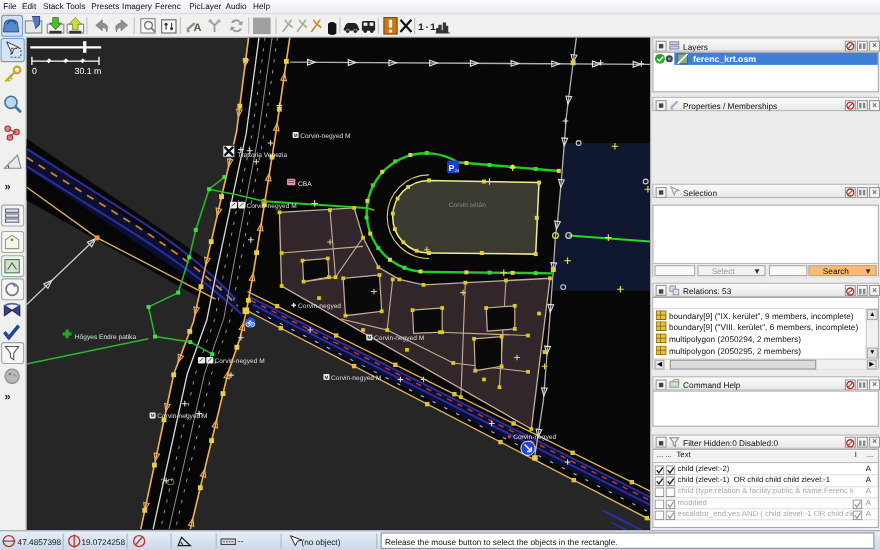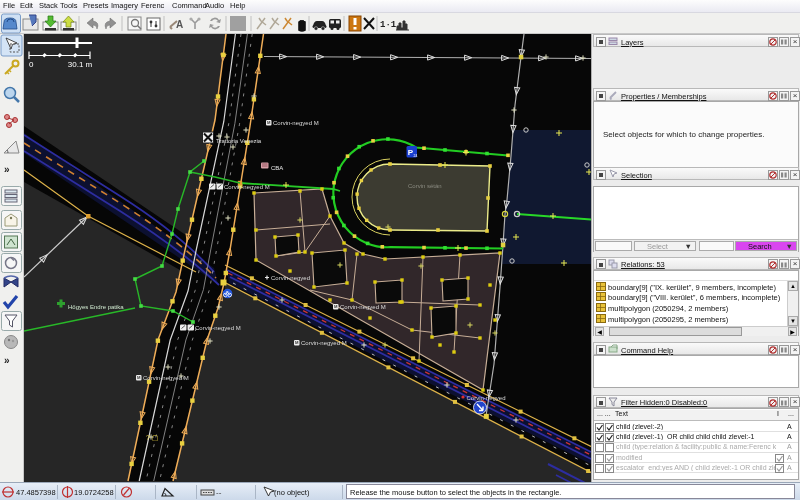--- a/index.html
+++ b/index.html
@@ -4,32 +4,32 @@
 body { width:800px; height:500px; font-family:"Liberation Sans",sans-serif; overflow:hidden; position:relative; background:#ececec; }
 #menubar { position:absolute; left:0; top:0; width:800px; height:13px; background:linear-gradient(#fdfdfd,#eaeaf2); border-bottom:1px solid #d8d8e0; font-size:7.5px; color:#111; }
 #menubar span { position:absolute; top:1px; }
 #toolbar { position:absolute; left:0; top:13px; width:800px; height:21px; background:#f0f0ee; border-bottom:1px solid #c8c8c8; }
 #lefttb { position:absolute; left:0; top:34px; width:24px; height:448px; background:#f0f0ee; border-right:1px solid #c8c8c8; }
 #statusbar { position:absolute; left:0; top:482px; width:800px; height:18px; background:linear-gradient(#e7eef7,#ccd9ea); border-top:1px solid #9aa7b8; font-size:7.5px; color:#111; }
 .ssep { position:absolute; top:2px; width:1px; height:14px; background:#aab6c6; }
 #rightpanel { position:absolute; left:591px; top:34px; width:209px; height:448px; background:#ececec; border-left:1px solid #b0b0b0; }
 .panel { position:absolute; left:1px; width:206px; background:#fff; border:1px solid #a8a8a8; }
 .phead { position:absolute; left:1px; width:206px; height:13px; background:linear-gradient(#fafafa,#e8e8e8); border:1px solid #b8b8b8; font-size:8px; color:#111; }
-.phead .ptitle { position:absolute; left:27px; top:2.5px; font-size:7.5px;text-decoration:underline; }
+.phead .ptitle { position:absolute; left:27px; top:2.5px; font-size:7.5px; }
 .hbtn { position:absolute; top:1.5px; width:10px; height:10px; border:1px solid #999; background:#f4f4f4; font-size:6px; text-align:center; line-height:9px; color:#333; }
 </style></head><body>
 <div id="menubar">
     <span style="left:3px">File</span>
     <span style="left:20px">Edit</span>
     <span style="left:39px">Stack</span>
     <span style="left:60px">Tools</span>
     <span style="left:83px">Presets</span>
     <span style="left:111px">Imagery</span>
     <span style="left:141px">Ferenc</span>
-    <span style="left:172px">Command</span>
+    <span style="left:172px">PicLayer</span>
     <span style="left:205px">Audio</span>
     <span style="left:230px">Help</span>
   </div>
 <div id="toolbar"><svg width="800" height="21" viewBox="0 0 800 21">
       <rect x="1.5" y="1" width="19" height="19" fill="#cfe0f4" stroke="#7a9cc8" rx="2"></rect>
       <path d="M4,9 q0,-4 6,-4 q6,0 6,4 l1,7 h-14 Z" fill="#5588cc" stroke="#224a88" stroke-width="0.8"></path>
       <path d="M7,9 q0,-3 3.5,-3 q3.5,0 3.5,3" fill="none" stroke="#224a88" stroke-width="1"></path>
       <g transform="translate(21,0)">
         <rect x="2" y="6" width="15" height="11" fill="#e8e8e8" stroke="#888"></rect>
         <path d="M8,2 l7,0 l0,7 l-4,4" fill="#5577bb" stroke="#334488"></path>
@@ -599,38 +599,49 @@
       <div class="hbtn" style="left:174px"><svg width="8" height="8" style="margin-top:0.5px">
           <circle cx="4" cy="4" r="3.2" fill="none" stroke="#b03030" stroke-width="1.2"></circle>
           <line x1="1.8" y1="6.2" x2="6.2" y2="1.8" stroke="#b03030" stroke-width="1"></line>
         </svg></div>
       <div class="hbtn" style="left:185px"><svg width="8" height="8" style="margin-top:0.5px">
           <rect x="1" y="1.5" width="2.2" height="5" fill="#888"></rect>
           <rect x="4.5" y="1.5" width="2.2" height="5" fill="#888"></rect>
         </svg></div>
       <div class="hbtn" style="left:196px;font-size:8px;line-height:8px;color:#333">×</div>
     </div>
+    <div class="panel" style="top:13px;height:37px">
+      <div style="position:absolute;left:0;top:0;width:204px;height:11px">
+        <div style="position:absolute;left:19px;top:0;width:185px;height:11px;background:#3f7fd8"></div>
+        <svg width="204" height="11" style="position:absolute;left:0;top:0">
+          <circle cx="6" cy="5.5" r="4.5" fill="#2a2"></circle>
+          <path d="M3.5,5.5 l2,2 l3.5,-4" stroke="#fff" stroke-width="1.3" fill="none"></path>
+          <circle cx="14.5" cy="5.5" r="3.2" fill="#445"></circle>
+          <circle cx="14.5" cy="5.5" r="1.3" fill="#99a"></circle>
+          <rect x="22" y="1" width="9" height="9" fill="#8a8" stroke="#565"></rect>
+          <path d="M22,10 l9,-9" stroke="#efe" stroke-width="1.5"></path>
+        </svg>
+        <span style="position:absolute;left:36px;top:0.5px;font-size:8px;color:#fff;font-weight:bold">ferenc_krt.osm</span>
+      </div>
+    </div>
     <div class="phead" style="top:54px">
       <div class="hbtn" style="left:2px"><span style="display:inline-block;width:4px;height:4px;background:#444;margin-top:2.5px"></span></div>
       <div style="position:absolute;left:14px;top:1px;width:10px;height:10px"><svg width="10" height="10">
           <path d="M2,8 L8,2 M2,8 l1.5,1.5" stroke="#aab" stroke-width="1.8" fill="none"></path>
         </svg></div>
       <span class="ptitle">Properties / Memberships</span>
       <div class="hbtn" style="left:174px"><svg width="8" height="8" style="margin-top:0.5px">
           <circle cx="4" cy="4" r="3.2" fill="none" stroke="#b03030" stroke-width="1.2"></circle>
           <line x1="1.8" y1="6.2" x2="6.2" y2="1.8" stroke="#b03030" stroke-width="1"></line>
         </svg></div>
       <div class="hbtn" style="left:185px"><svg width="8" height="8" style="margin-top:0.5px">
           <rect x="1" y="1.5" width="2.2" height="5" fill="#888"></rect>
           <rect x="4.5" y="1.5" width="2.2" height="5" fill="#888"></rect>
         </svg></div>
       <div class="hbtn" style="left:196px;font-size:8px;line-height:8px;color:#333">×</div>
-    </div>
-    <div class="panel" style="top:67px;height:70px;background:#fbfbfb">
-      <span style="position:absolute;left:9px;top:28px;font-size:8px;color:#222">Select objects for which to change properties.</span>
     </div>
     <div class="phead" style="top:133px">
       <div class="hbtn" style="left:2px"><span style="display:inline-block;width:4px;height:4px;background:#444;margin-top:2.5px"></span></div>
       <div style="position:absolute;left:14px;top:1px;width:10px;height:10px"><svg width="10" height="10">
           <path d="M2,1 l3,7 l1,-3 l3,-1 Z" fill="#fff" stroke="#99a"></path>
         </svg></div>
       <span class="ptitle">Selection</span>
       <div class="hbtn" style="left:174px"><svg width="8" height="8" style="margin-top:0.5px">
           <circle cx="4" cy="4" r="3.2" fill="none" stroke="#b03030" stroke-width="1.2"></circle>
           <line x1="1.8" y1="6.2" x2="6.2" y2="1.8" stroke="#b03030" stroke-width="1"></line>
@@ -639,21 +650,21 @@
           <rect x="1" y="1.5" width="2.2" height="5" fill="#888"></rect>
           <rect x="4.5" y="1.5" width="2.2" height="5" fill="#888"></rect>
         </svg></div>
       <div class="hbtn" style="left:196px;font-size:8px;line-height:8px;color:#333">×</div>
     </div>
     <div class="panel" style="top:151.5px;height:66px">
       <div style="position:absolute;left:0;top:52px;width:204px;height:13px;background:#ececec;border-top:1px solid #bbb">
         <div style="position:absolute;left:1px;top:1px;width:37px;height:10px;background:#fafafa;border:1px solid #aaa"></div>
         <div style="position:absolute;left:40px;top:1px;width:62px;height:10px;background:#f2f2f2;border:1px solid #aaa;font-size:7.5px;color:#999;padding-left:12px">Select<span style="position:absolute;right:3px;color:#333">▼</span></div>
         <div style="position:absolute;left:105px;top:1px;width:35px;height:10px;background:#fafafa;border:1px solid #aaa"></div>
-        <div style="position:absolute;left:141px;top:1px;width:62px;height:10px;background:#d946ef;border:1px solid #aaa;font-size:7.5px;color:#111;padding-left:12px">Search<span style="position:absolute;right:3px;color:#333">▼</span></div>
+        <div style="position:absolute;left:141px;top:1px;width:62px;height:10px;background:#fdba74;border:1px solid #aaa;font-size:7.5px;color:#111;padding-left:12px">Search<span style="position:absolute;right:3px;color:#333">▼</span></div>
       </div>
     </div>
     <div class="phead" style="top:222.5px">
       <div class="hbtn" style="left:2px"><span style="display:inline-block;width:4px;height:4px;background:#444;margin-top:2.5px"></span></div>
       <div style="position:absolute;left:14px;top:1px;width:10px;height:10px"><svg width="10" height="10">
           <rect x="1" y="1" width="5" height="5" fill="#dde" stroke="#99a"></rect>
           <rect x="4" y="4" width="5" height="5" fill="#dde" stroke="#99a"></rect>
         </svg></div>
       <span class="ptitle">Relations: 53</span>
       <div class="hbtn" style="left:174px"><svg width="8" height="8" style="margin-top:0.5px">

